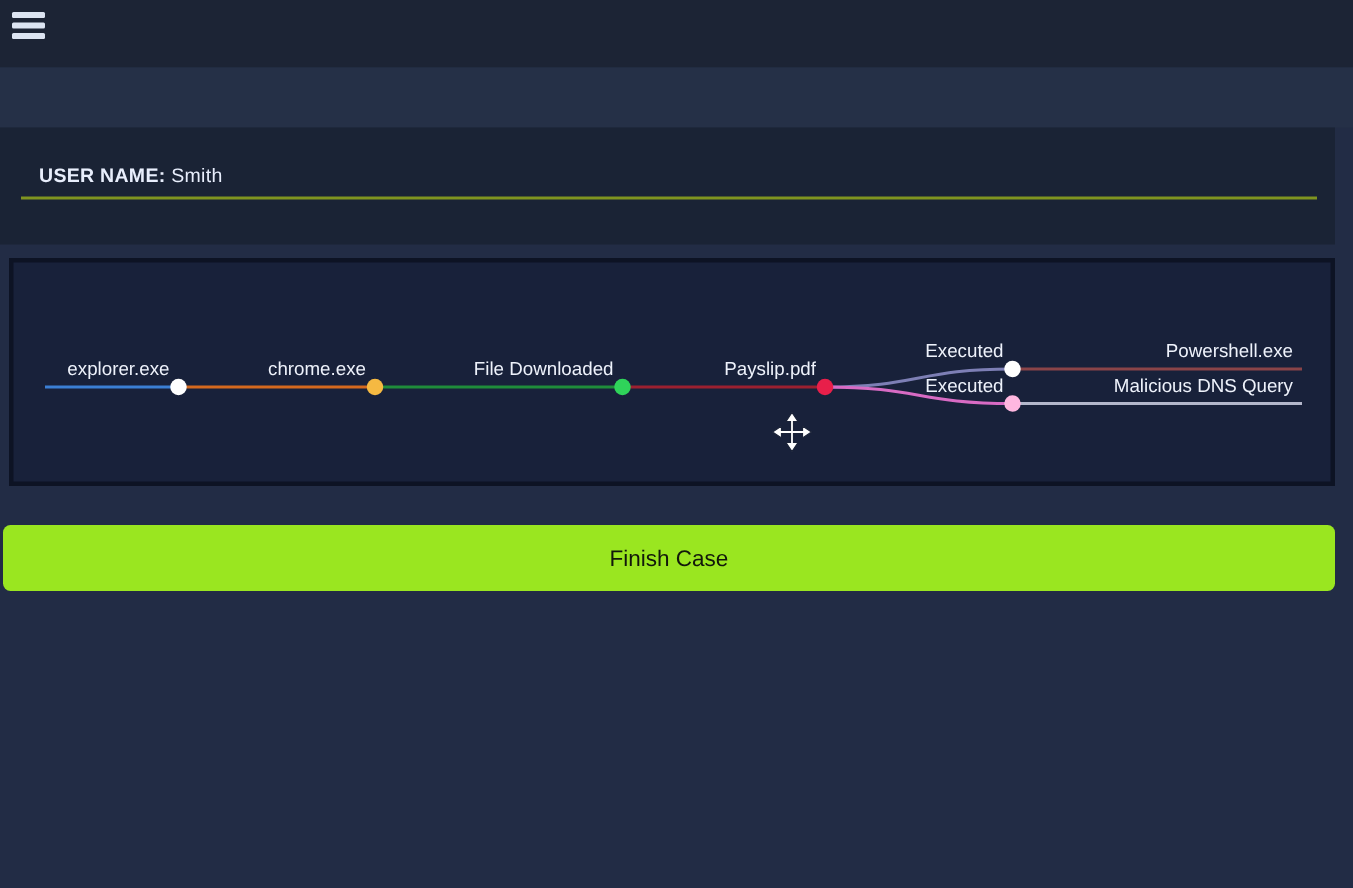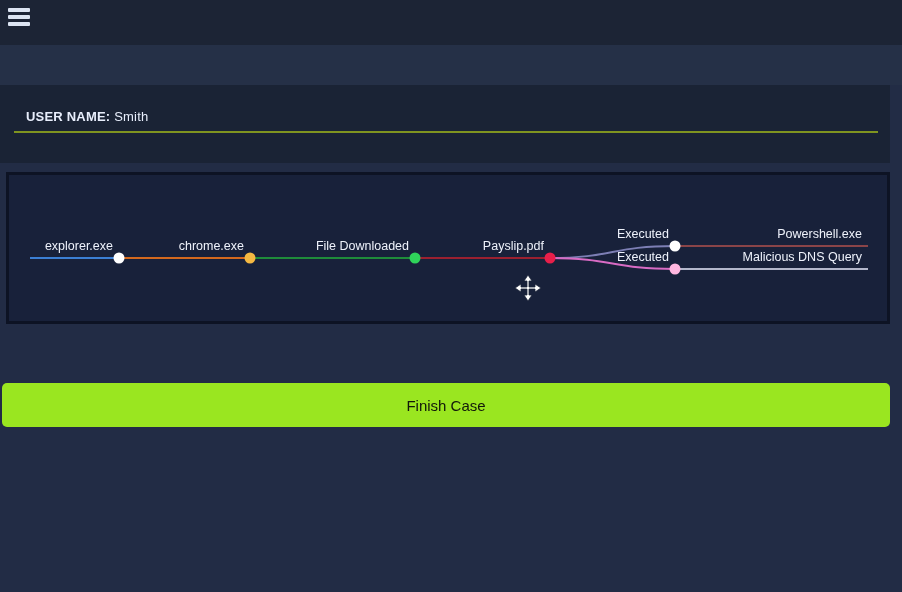--- a/index.html
+++ b/index.html
@@ -126,21 +126,20 @@
     width: 888px;
     height: 44px;
     background: #9ae620;
     color: #12180b;
     border: none;
     border-radius: 5px;
     font-family: "Liberation Sans", sans-serif;
     font-size: 15px;
     cursor: pointer;
     padding: 0;
-    margin-top: 33px;
   }
 </style>
 </head>
 <body>
 
 <div id="topbar">
   <div id="hamburger">
     <span></span>
     <span></span>
     <span></span>

